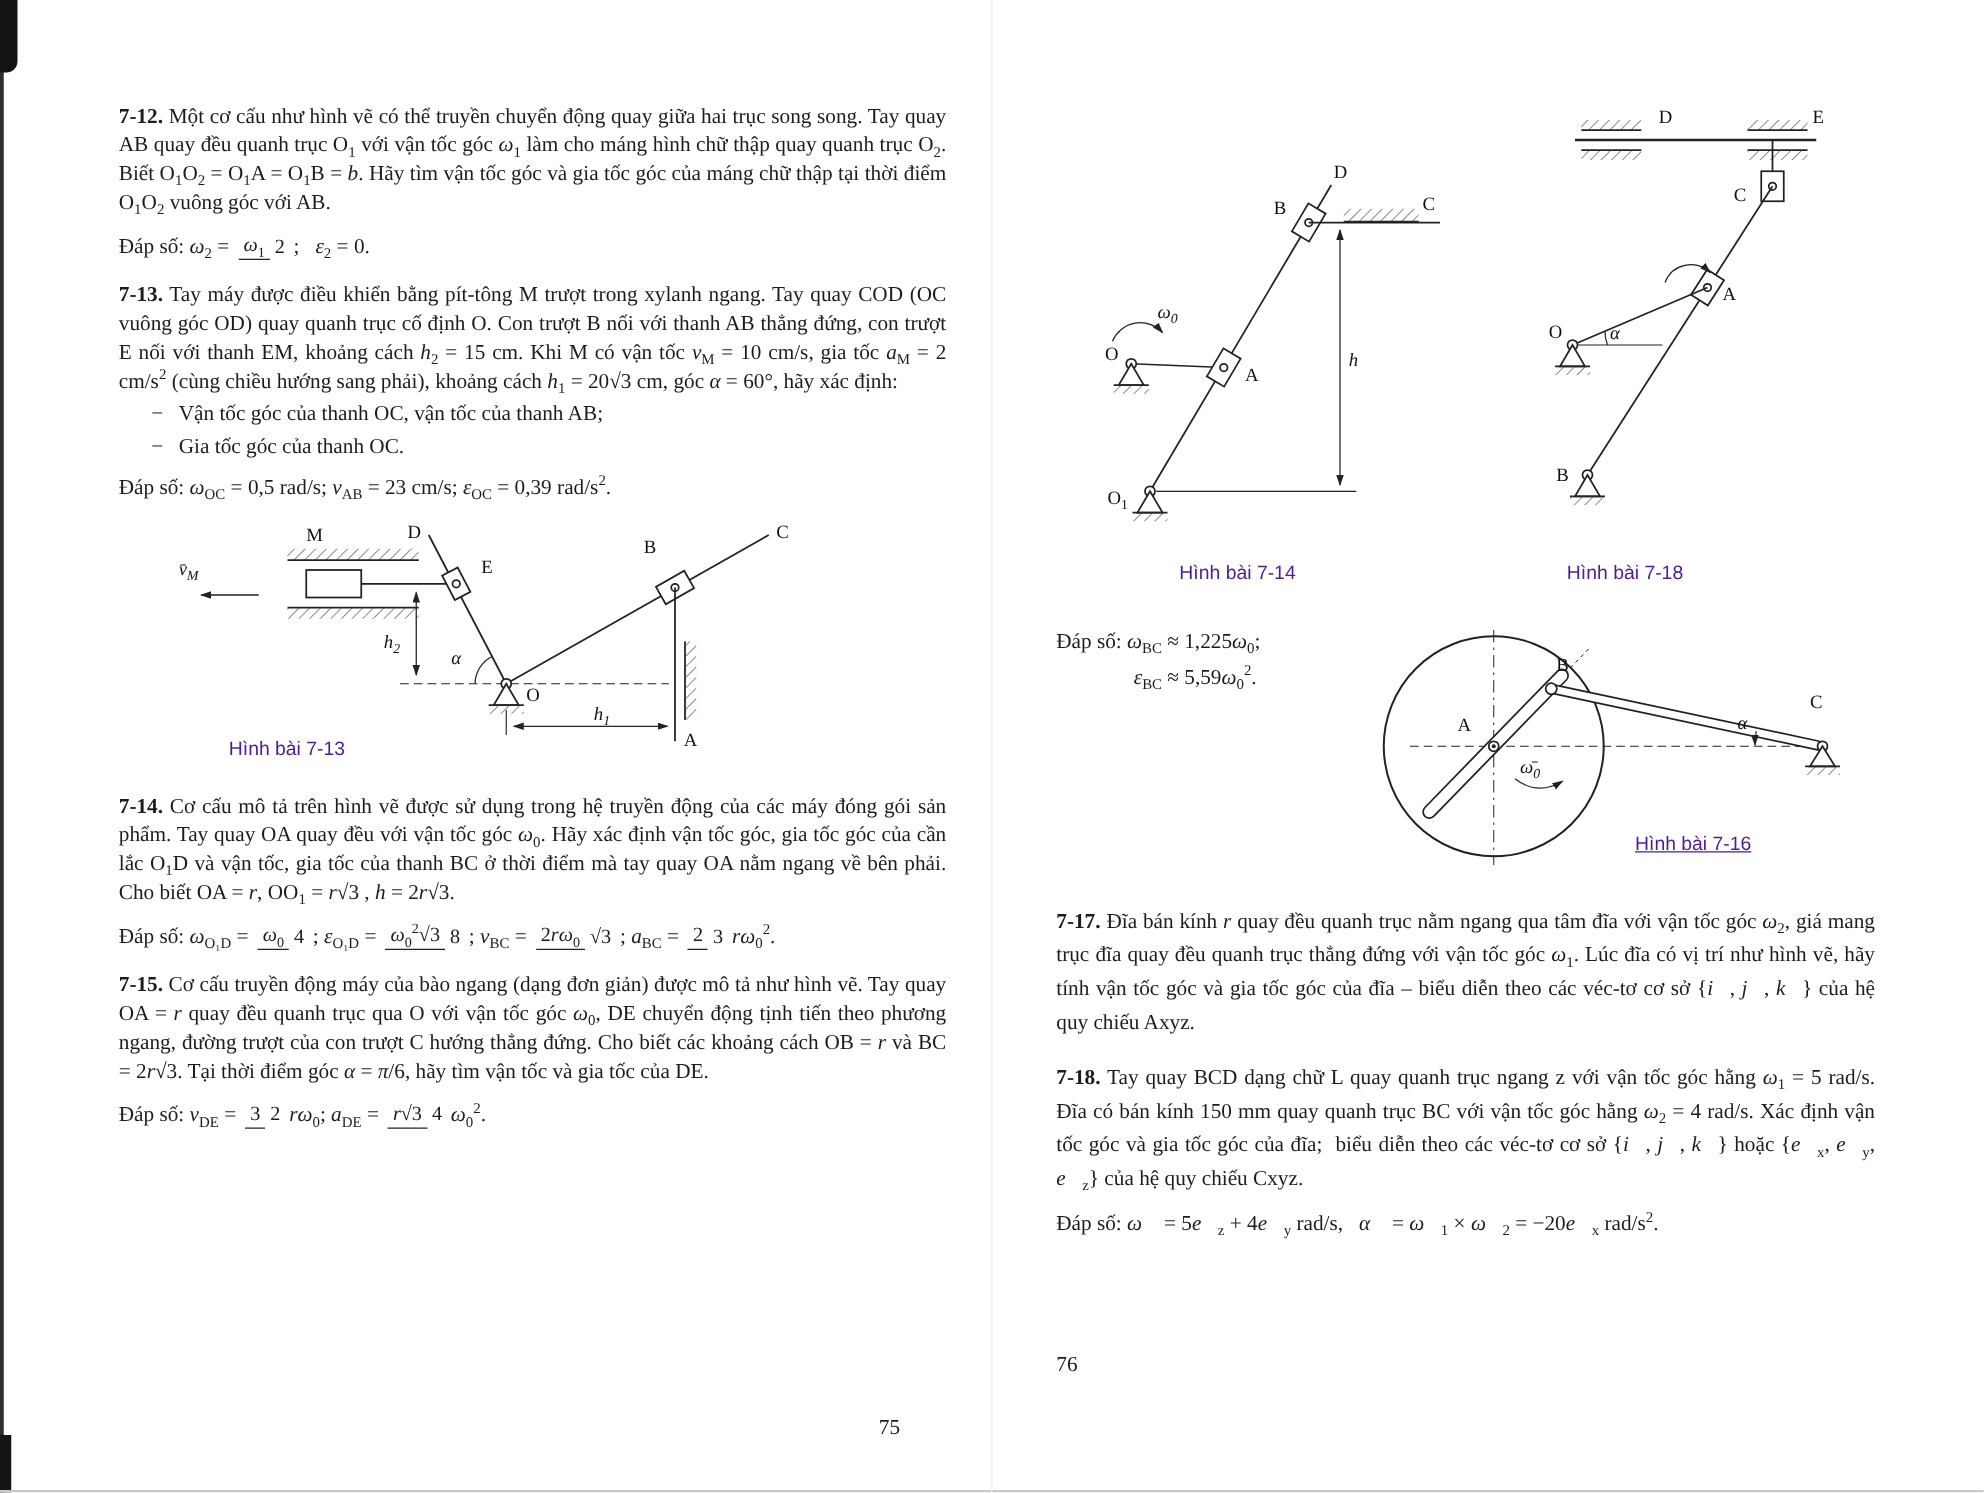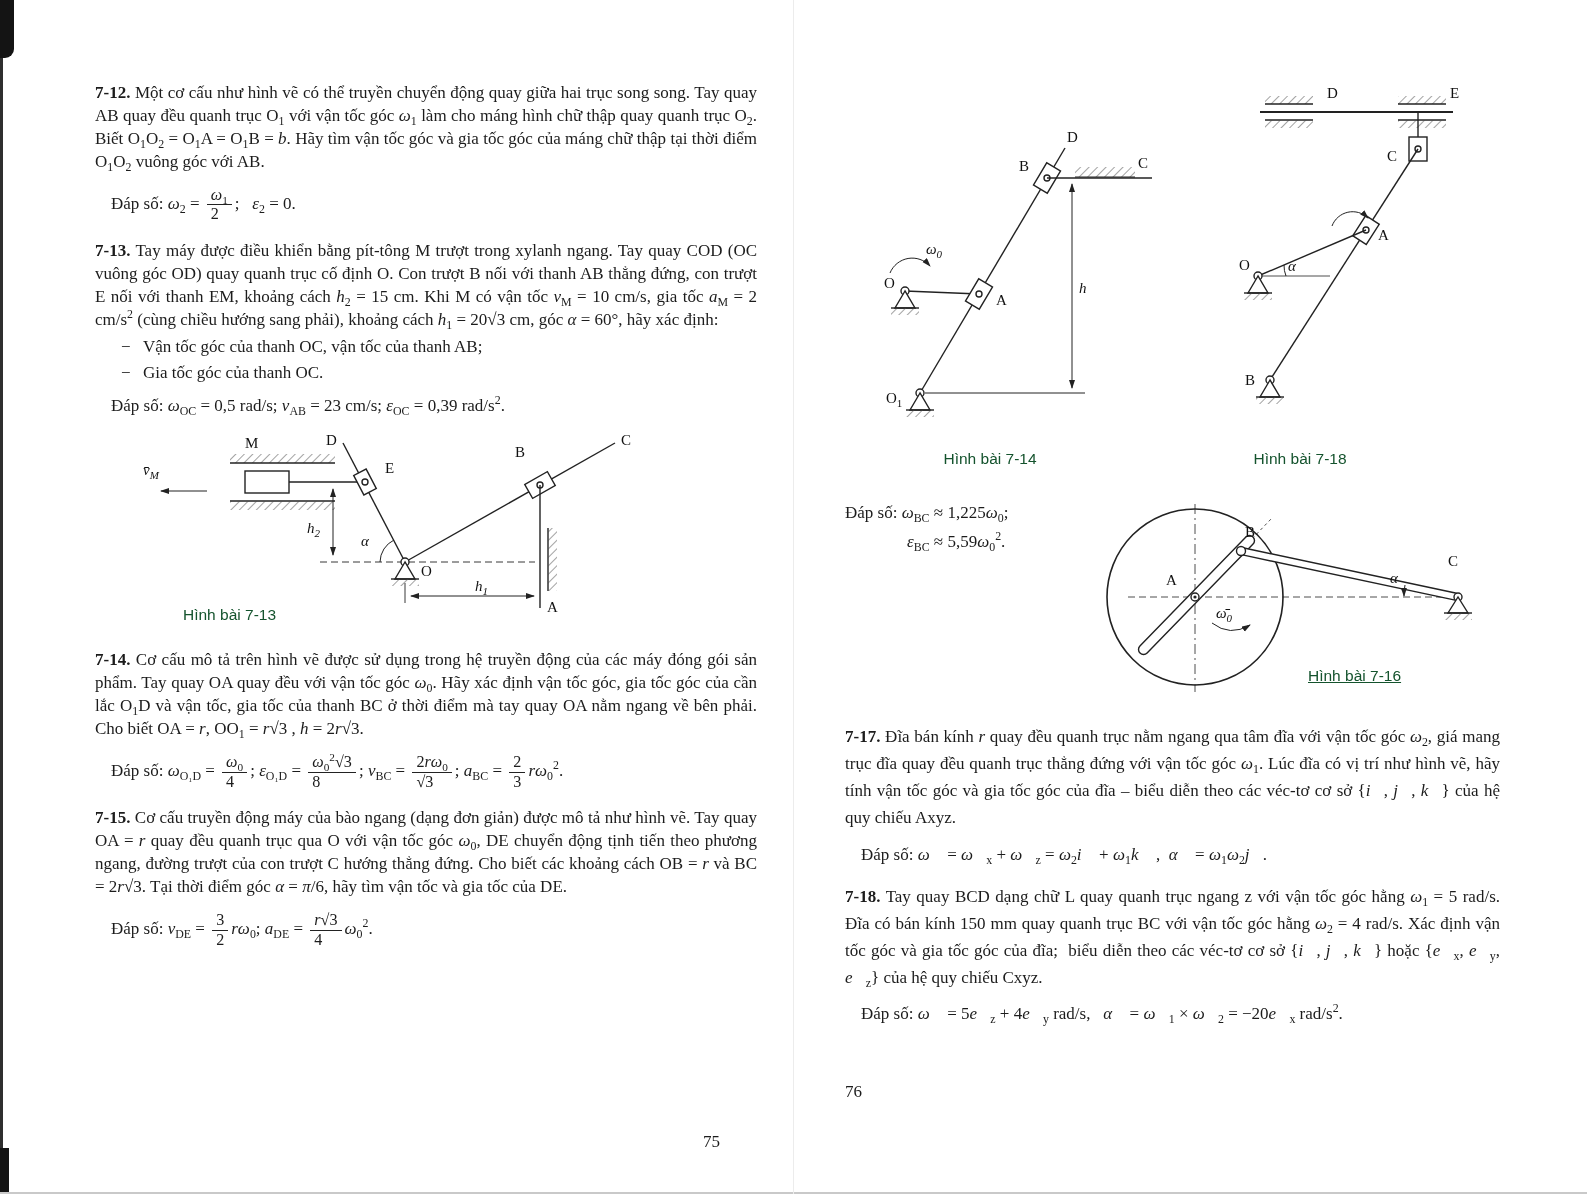--- a/index.html
+++ b/index.html
@@ -9,37 +9,37 @@
     font-family:"Liberation Serif","DejaVu Serif",serif;
     font-size:17px;line-height:1.35;
   }
   .page{position:absolute;}
   .page-left{left:95px;top:82px;width:662px;}
   .page-right{left:845px;top:80px;width:655px;}
   p{margin:0;}
   .prob{text-align:justify;margin:0 0 12px 0;}
   .prob b{font-weight:bold;}
   .loose{line-height:1.6;}
-  .ans{margin:10px 0 16px 16px;}
+  .ans{margin:10px 0 16px 0;}
   .ans-tight{margin:12px 0 6px 0;}
   .ans-indent{margin:4px 0 10px 62px;}
   ul.dashlist{list-style:none;margin:2px 0 8px 0;padding:0 0 0 26px;}
   ul.dashlist li{margin:0 0 3px 0;}
   ul.dashlist .dash{display:inline-block;width:22px;}
   sub,sup{line-height:0;font-size:70%;}
   i{font-style:italic;}
-  .frac{display:inline-flex;flex-direction:column;vertical-align:middle;
+  .frac{display:inline-flex;flex-direction:row;align-items:center;vertical-align:middle;
         line-height:1.15;font-size:0.95em;margin:0 3px;}
   .frac>span:first-child{border-bottom:1.2px solid #222;padding:0 4px;}
   .frac>span:last-child{padding:0 4px;}
   figure{margin:0;}
   .fig{position:relative;}
   .fig figcaption{
     font-family:"Liberation Sans","DejaVu Sans",sans-serif;
-    font-size:15.5px;color:#14532d;
+    font-size:15.5px;color:#4c1d95;
   }
   .fig713{height:202px;margin:6px 0 14px 0;}
   .fig713 figcaption{position:absolute;left:88px;top:172px;}
   .figrow{display:flex;align-items:flex-start;}
   .fig714{margin-left:25px;width:310px;}
   .fig714 figcaption{width:240px;text-align:center;margin-top:2px;}
   .fig715{margin-left:55px;width:240px;}
   .fig715 figcaption{width:130px;text-align:center;margin-top:2px;}
   .row716{display:flex;margin-top:20px;}
   .col716{width:250px;}
@@ -318,18 +318,17 @@
           <text x="348" y="76">C</text>
           <text x="290" y="93" class="it">α</text>
           <text x="116" y="128" class="it"><tspan>ω̄</tspan><tspan class="sub" dy="4">0</tspan></text>
         </g>
       </svg>
       <figcaption>Hình bài 7-16</figcaption>
     </figure>
   </div>
 
   <p class="prob loose" style="margin-top:18px"><b>7-17.</b> <span>Đĩa bán kính <i>r</i> quay đều quanh trục nằm ngang qua tâm đĩa với vận tốc góc <i>ω</i><sub>2</sub>, giá mang trục đĩa quay đều quanh trục thẳng đứng với vận tốc góc <i>ω</i><sub>1</sub>. Lúc đĩa có vị trí như hình vẽ, hãy tính vận tốc góc và gia tốc góc của đĩa – biểu diễn theo các véc-tơ cơ sở {<i>i⃗</i>, <i>j⃗</i>, <i>k⃗</i>} của hệ quy chiếu Axyz.</span></p>
-  <p class="ans">Đáp số: <i>ω⃗</i> = <i>ω⃗</i><sub>x</sub> + <i>ω⃗</i><sub>z</sub> = <i>ω</i><sub>2</sub><i>i⃗</i> + <i>ω</i><sub>1</sub><i>k⃗</i> ,&nbsp; <i>α⃗</i> = <i>ω</i><sub>1</sub><i>ω</i><sub>2</sub><i>j⃗</i>.</p>
 
   <p class="prob loose" style="margin-top:16px"><b>7-18.</b> <span>Tay quay BCD dạng chữ L quay quanh trục ngang z với vận tốc góc hằng <i>ω</i><sub>1</sub> = 5 rad/s. Đĩa có bán kính 150 mm quay quanh trục BC với vận tốc góc hằng <i>ω</i><sub>2</sub> = 4 rad/s. Xác định vận tốc góc và gia tốc góc của đĩa;&nbsp; biểu diễn theo các véc-tơ cơ sở {<i>i⃗</i>, <i>j⃗</i>, <i>k⃗</i>} hoặc {<i>e⃗</i><sub>x</sub>, <i>e⃗</i><sub>y</sub>, <i>e⃗</i><sub>z</sub>} của hệ quy chiếu Cxyz.</span></p>
   <p class="ans">Đáp số: <i>ω⃗</i> = 5<i>e⃗</i><sub>z</sub> + 4<i>e⃗</i><sub>y</sub> rad/s,&nbsp;&nbsp; <i>α⃗</i> = <i>ω⃗</i><sub>1</sub> × <i>ω⃗</i><sub>2</sub> = −20<i>e⃗</i><sub>x</sub> rad/s<sup>2</sup>.</p>
 </div>
 <div class="pageno pageno-76">76</div>
 
 </body></html>

